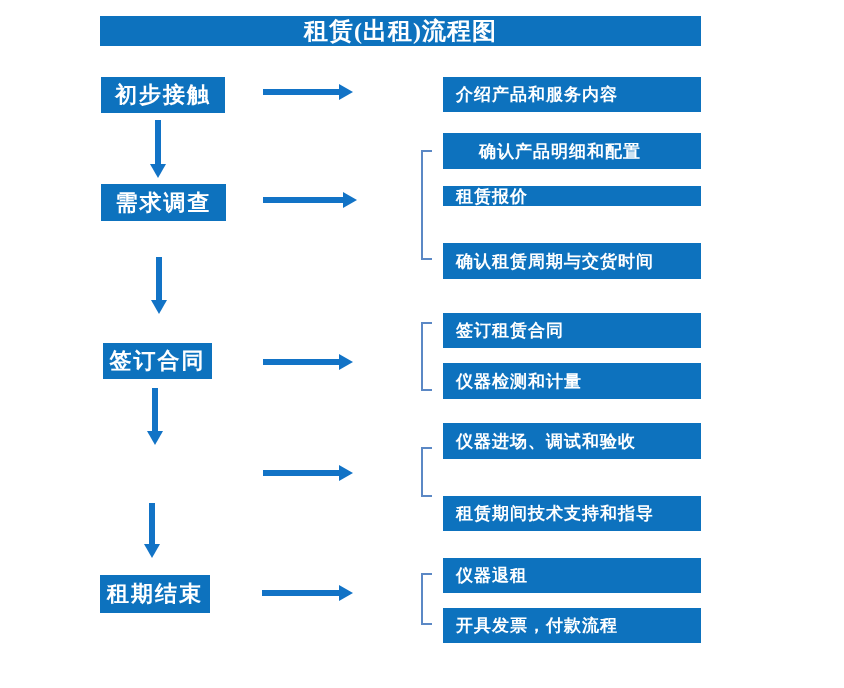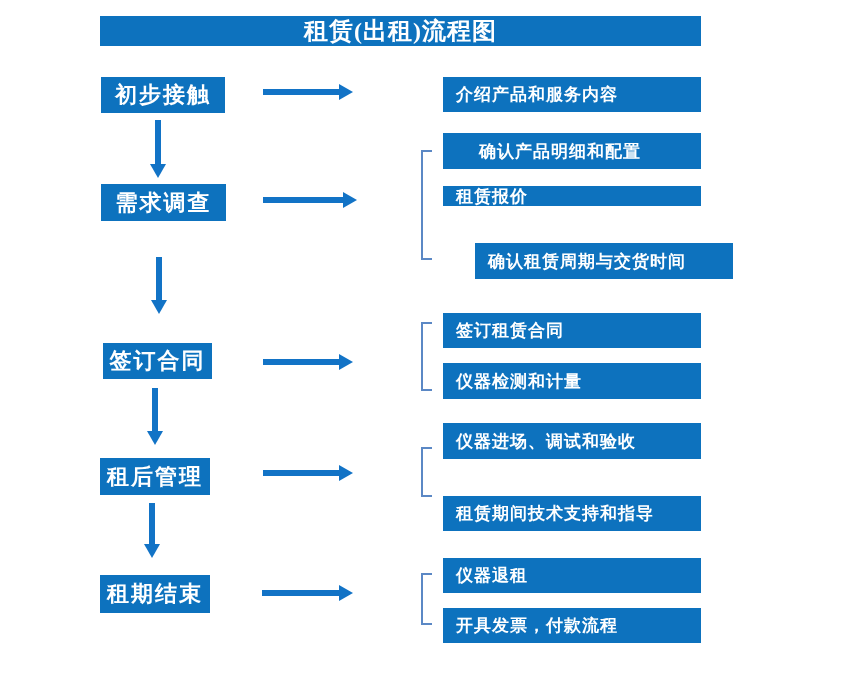--- a/index.html
+++ b/index.html
@@ -52,21 +52,20 @@
 </head>
 <body>
 
 <div class="stage">
 
   <div class="bluebox titlebar">租赁(出租)流程图</div>
 
   <div class="bluebox leftbox" style="left:101px;top:77px;width:124px;height:36px;">初步接触</div>
   <div class="bluebox leftbox" style="left:101px;top:184px;width:125px;height:37px;">需求调查</div>
   <div class="bluebox leftbox" style="left:103px;top:343px;width:109px;height:36px;">签订合同</div>
-  <div class="bluebox leftbox" style="left:100px;top:458px;width:110px;height:37px;">租后管理</div>
   <div class="bluebox leftbox" style="left:100px;top:575px;width:110px;height:38px;">租期结束</div>
 
   <div class="v-arrow" style="left:149px;top:120px;height:58px;">
     <div class="shaft" style="height:46px;"></div>
     <div class="head"></div>
   </div>
   <div class="v-arrow" style="left:150px;top:257px;height:57px;">
     <div class="shaft" style="height:45px;"></div>
     <div class="head"></div>
   </div>
@@ -101,21 +100,21 @@
   </div>
 
   <div class="bracket" style="top:150px;height:110px;"></div>
   <div class="bracket" style="top:322px;height:69px;"></div>
   <div class="bracket" style="top:447px;height:50px;"></div>
   <div class="bracket" style="top:573px;height:52px;"></div>
 
   <div class="bluebox rightbox" style="top:77px;height:35px;">介绍产品和服务内容</div>
   <div class="bluebox rightbox" style="top:133px;height:36px;padding-left:36px;">确认产品明细和配置</div>
   <div class="bluebox rightbox" style="top:186px;height:20px;">租赁报价</div>
-  <div class="bluebox rightbox" style="top:243px;height:36px;margin-left:32px;">确认租赁周期与交货时间</div>
+  <div class="bluebox rightbox" style="top:243px;height:36px;">确认租赁周期与交货时间</div>
   <div class="bluebox rightbox" style="top:313px;height:35px;">签订租赁合同</div>
   <div class="bluebox rightbox" style="top:363px;height:36px;">仪器检测和计量</div>
   <div class="bluebox rightbox" style="top:423px;height:36px;">仪器进场、调试和验收</div>
   <div class="bluebox rightbox" style="top:496px;height:35px;">租赁期间技术支持和指导</div>
   <div class="bluebox rightbox" style="top:558px;height:35px;">仪器退租</div>
   <div class="bluebox rightbox" style="top:608px;height:35px;">开具发票，付款流程</div>
 
 </div>
 
 </body></html>

